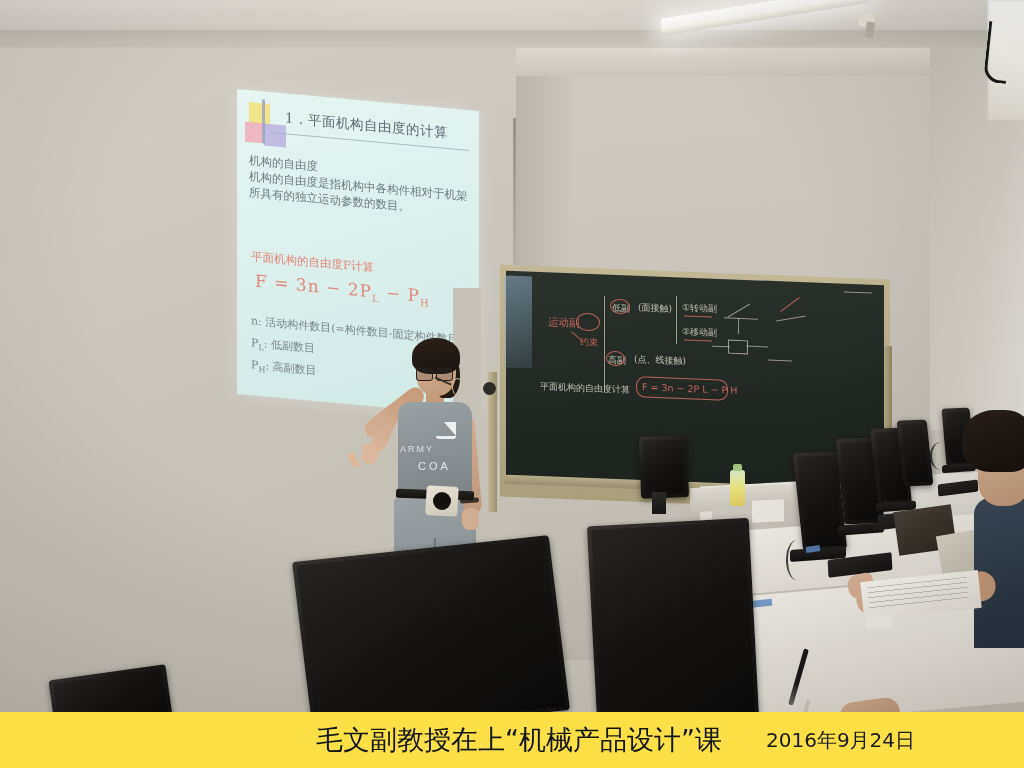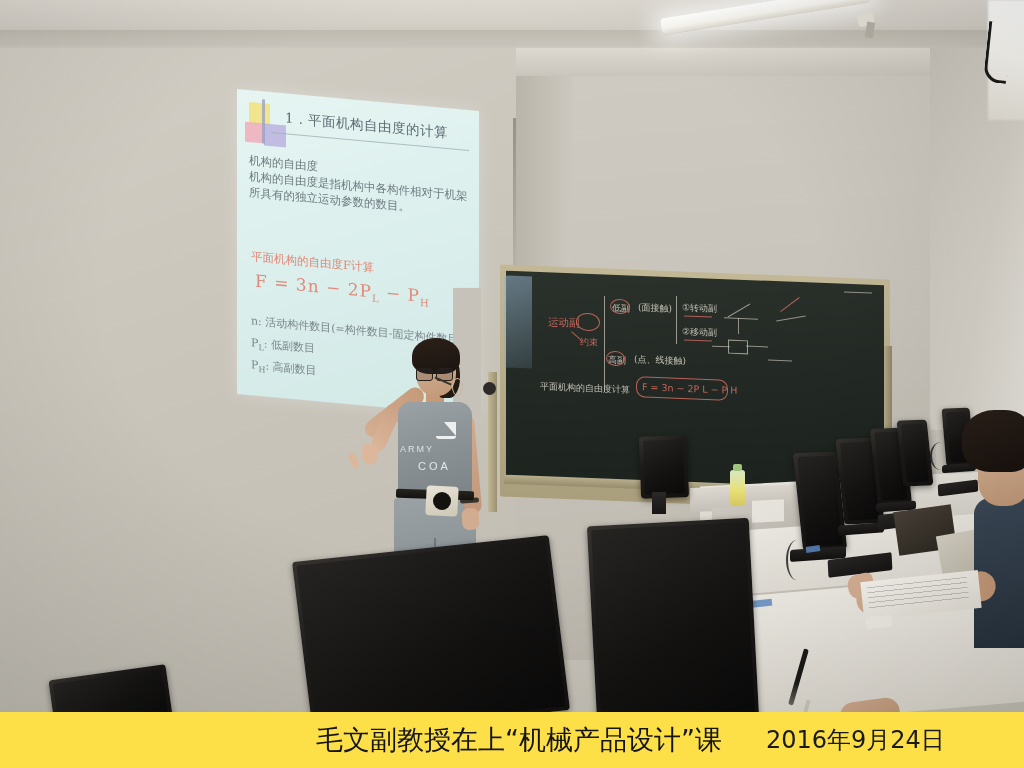--- a/index.html
+++ b/index.html
@@ -499,21 +499,21 @@
     display:flex;align-items:center;padding-left:36px;
   }
   .caption-main{
     margin-left:280px;
     font-size:27px;color:#151515;letter-spacing:0px;
     font-family:"DejaVu Sans","Liberation Sans",sans-serif;
     white-space:nowrap;
   }
   .caption-date{
     margin-left:44px;
-    font-size:24px;color:#1a1a1a;
+    font-size:20px;color:#1a1a1a;
     font-family:"DejaVu Sans","Liberation Sans",sans-serif;
     white-space:nowrap;
   }
 
   .vignette{
     position:absolute;left:0;top:0;width:1024px;height:712px;
     pointer-events:none;
     background:radial-gradient(ellipse at 45% 40%,rgba(0,0,0,0) 45%,rgba(0,0,0,.14) 100%);
   }
 </style>

